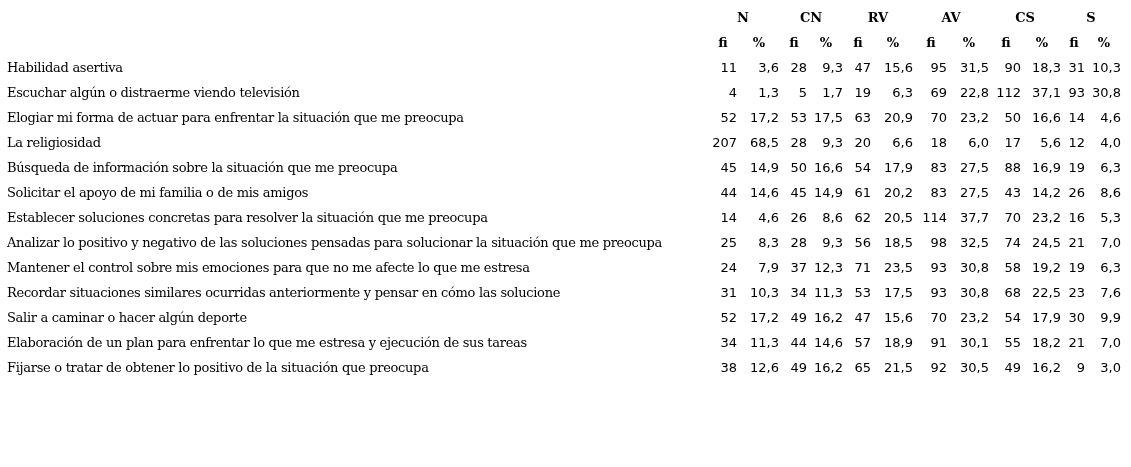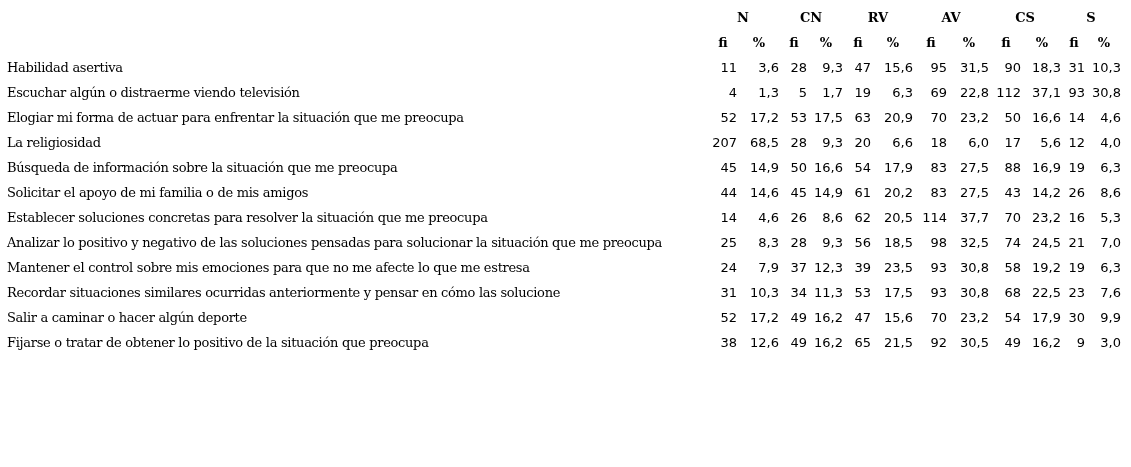--- a/index.html
+++ b/index.html
@@ -167,21 +167,21 @@
         <td class="num">24,5</td>
         <td class="num fi">21</td>
         <td class="num">7,0</td>
       </tr>
       <tr>
         <td class="label">Mantener el control sobre mis emociones para que no me afecte lo que me estresa</td>
         <td class="num fi">24</td>
         <td class="num">7,9</td>
         <td class="num fi">37</td>
         <td class="num">12,3</td>
-        <td class="num fi">39</td>
+        <td class="num fi">71</td>
         <td class="num">23,5</td>
         <td class="num fi">93</td>
         <td class="num">30,8</td>
         <td class="num fi">58</td>
         <td class="num">19,2</td>
         <td class="num fi">19</td>
         <td class="num">6,3</td>
       </tr>
       <tr>
         <td class="label">Recordar situaciones similares ocurridas anteriormente y pensar en cómo las solucione</td>
@@ -207,20 +207,35 @@
         <td class="num fi">47</td>
         <td class="num">15,6</td>
         <td class="num fi">70</td>
         <td class="num">23,2</td>
         <td class="num fi">54</td>
         <td class="num">17,9</td>
         <td class="num fi">30</td>
         <td class="num">9,9</td>
       </tr>
       <tr>
+        <td class="label">Elaboración de un plan para enfrentar lo que me estresa y ejecución de sus tareas</td>
+        <td class="num fi">34</td>
+        <td class="num">11,3</td>
+        <td class="num fi">44</td>
+        <td class="num">14,6</td>
+        <td class="num fi">57</td>
+        <td class="num">18,9</td>
+        <td class="num fi">91</td>
+        <td class="num">30,1</td>
+        <td class="num fi">55</td>
+        <td class="num">18,2</td>
+        <td class="num fi">21</td>
+        <td class="num">7,0</td>
+      </tr>
+      <tr>
         <td class="label">Fijarse o tratar de obtener lo positivo de la situación que preocupa</td>
         <td class="num fi">38</td>
         <td class="num">12,6</td>
         <td class="num fi">49</td>
         <td class="num">16,2</td>
         <td class="num fi">65</td>
         <td class="num">21,5</td>
         <td class="num fi">92</td>
         <td class="num">30,5</td>
         <td class="num fi">49</td>

